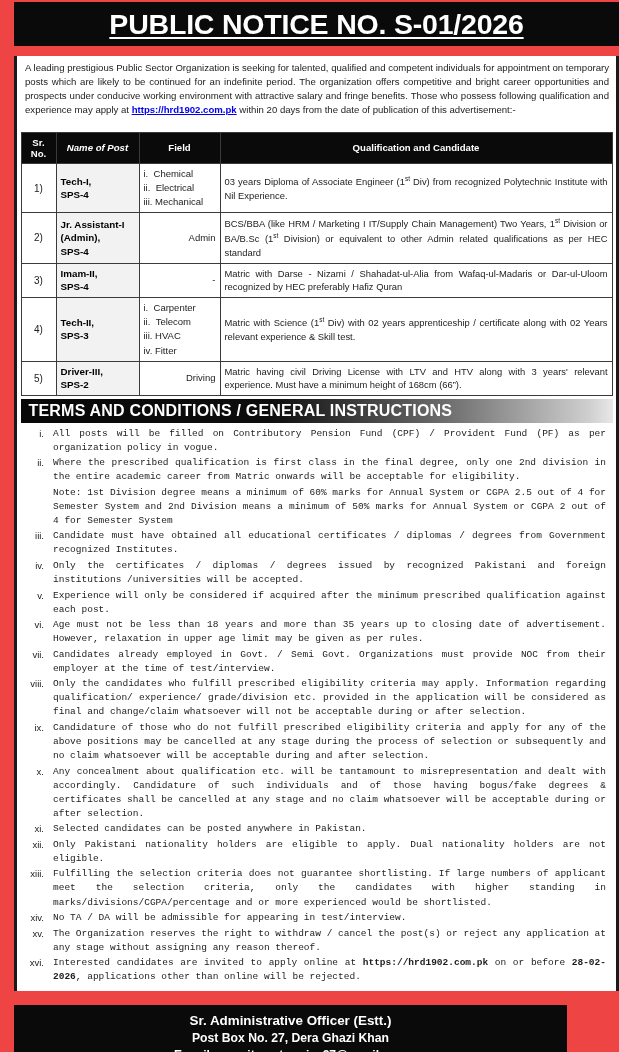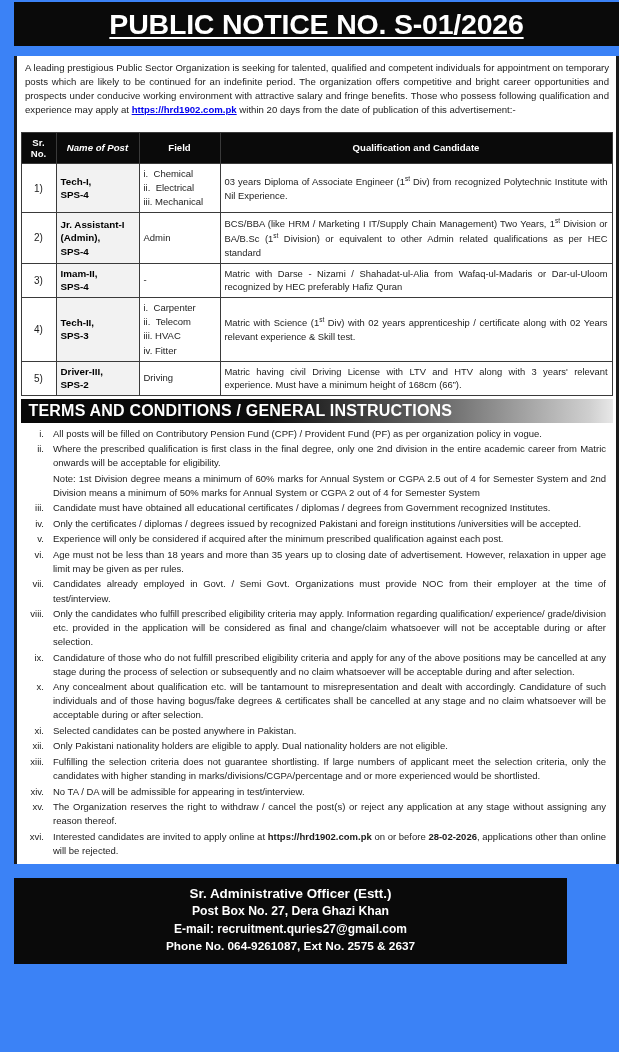--- a/index.html
+++ b/index.html
@@ -13,21 +13,21 @@
     font-family: "Liberation Sans", sans-serif;
     color: #111;
     overflow: hidden;
   }
 
   #page {
     position: relative;
     width: 619px;
     height: 1052px;
     box-sizing: border-box;
-    background: #3b82f6;
+    background: #ef4444;
     padding: 2px 3px 0 6px;
   }
 
   
   .title-banner {
     background: #0a0a0a;
     height: 44px;
     display: flex;
     align-items: center;
     justify-content: center;
@@ -88,21 +88,21 @@
     font-size: 9.6px;
     font-weight: bold;
     text-align: center;
     padding: 4px 2px;
     line-height: 1.15;
   }
   .c-sr   { width: 30px;  text-align: center; font-size: 10px; color:#1a1a1a;}
   .c-post { width: 78px;  font-weight: bold; font-size: 9.8px; line-height: 1.35; color:#000;
             background:#f2f2f2; padding-left:6px;}
   .c-field{ width: 76px;  font-size: 9.5px; line-height: 1.5; color:#1c1c1c;}
-  .c-field.center { text-align: left; }
+  .c-field.center { text-align: right; }
   .c-qual { font-size: 9.4px; line-height: 1.45; text-align: justify; color:#1c1c1c; }
   sup { font-size: 6.5px; }
 
   
   .terms-bar {
     width: 592px;
     margin: 3px auto 0 auto;
     background: linear-gradient(to right, #080808 0%, #0d0d0d 42%, #6e6e6e 72%, #cfcfcf 96%, #e8e8e8 100%);
     color: #ffffff;
     font-size: 16px;
@@ -126,20 +126,21 @@
   .term .num {
     width: 30px;
     flex: 0 0 30px;
     text-align: right;
     padding-right: 9px;
     box-sizing: border-box;
   }
   .term .txt {
     flex: 1;
     text-align: justify;
+    font-family: Liberation Mono, monospace;
   }
   .term .txt b { font-weight: bold; }
   .term.note .num { visibility: hidden; }
 
   
   .footer {
     background: #0a0a0a;
     color: #ffffff;
     width: 553px;
     margin: 14px 0 0 8px;

